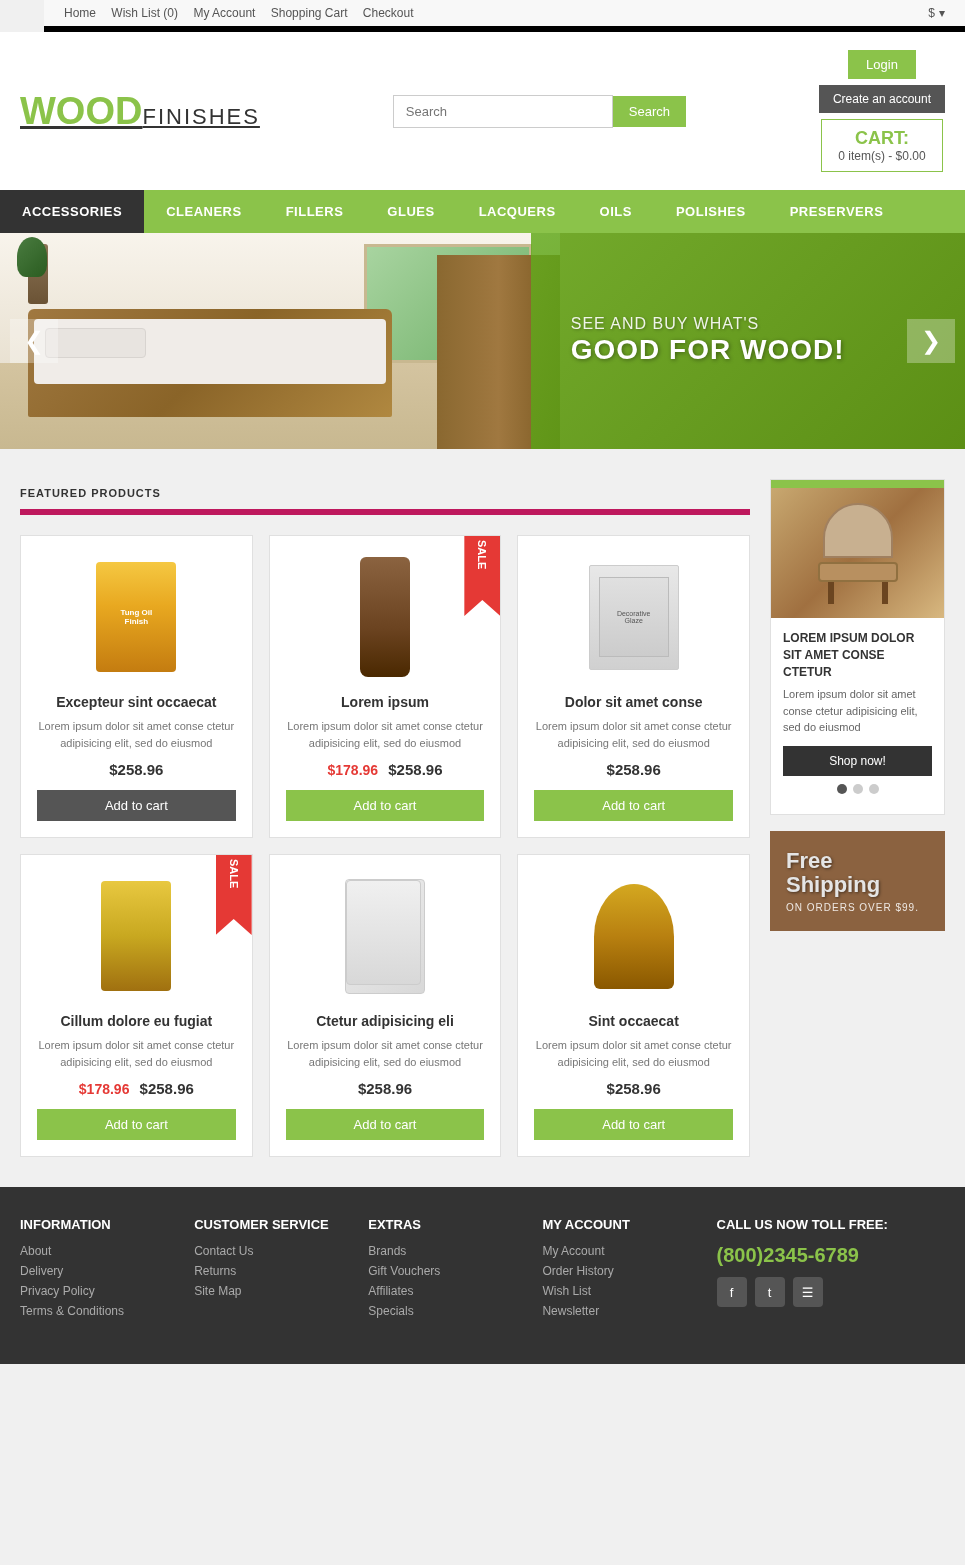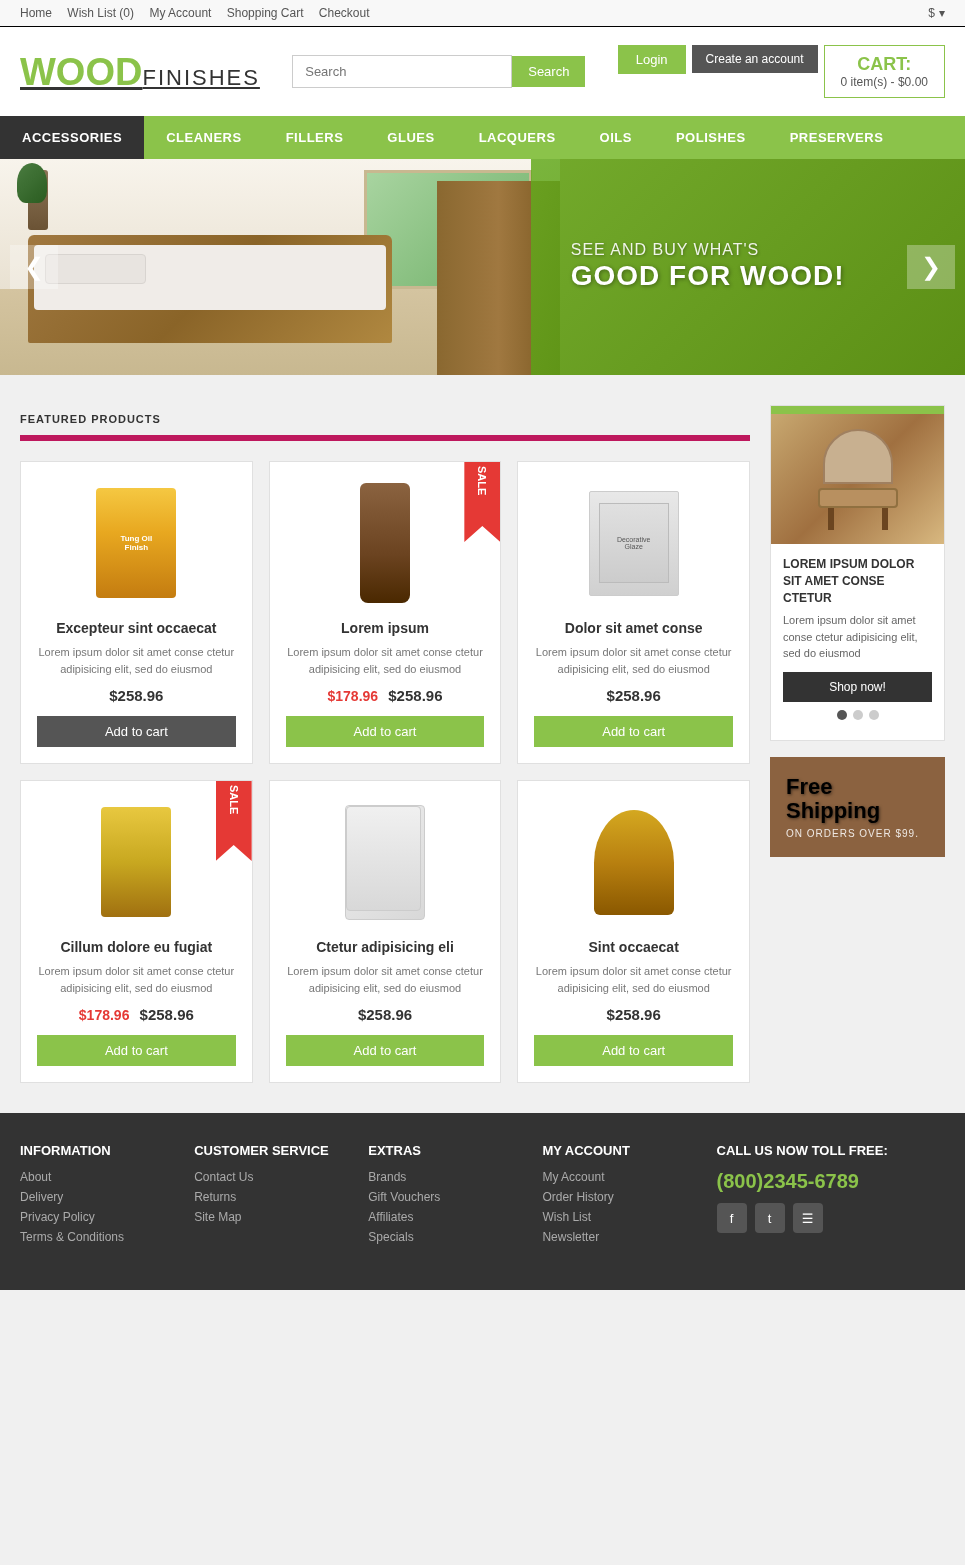--- a/index.html
+++ b/index.html
@@ -1,19 +1,19 @@
 <!DOCTYPE html>
 <html><head>
   <meta charset="utf-8">
   <style>
     * { margin: 0; padding: 0; box-sizing: border-box; }
     body { font-family: Arial, sans-serif; background: #f0f0f0; font-size: 13px; color: #333; width: 965px; }
 
     
-    .top-bar { background: #f8f8f8; border-bottom: 1px solid #000000; padding: 6px 20px; display: flex; justify-content: space-between; align-items: center; font-size: 12px; color: #555; }
+    .top-bar { background: #f8f8f8; border-bottom: 6px solid #000000; padding: 6px 20px; display: flex; justify-content: space-between; align-items: center; font-size: 12px; color: #555; margin-left: 44px; }
     .top-bar a { color: #555; text-decoration: none; margin-right: 12px; }
     .top-bar-right { display: flex; align-items: center; gap: 4px; }
 
     
     .header { background: #fff; padding: 18px 20px; display: flex; align-items: center; justify-content: space-between; }
     .logo { display: flex; align-items: baseline; text-decoration: underline; }
     .logo-wood { font-size: 38px; font-weight: 900; color: #8bc34a; line-height: 1; }
     .logo-finishes { font-size: 22px; font-weight: 400; color: #333; letter-spacing: 2px; }
     .header-search { display: flex; align-items: center; gap: 0; }
     .header-search input { border: 1px solid #ccc; padding: 8px 12px; font-size: 13px; width: 220px; outline: none; }
@@ -123,21 +123,21 @@
 
 <div class="header">
   <div class="logo">
     <span class="logo-wood">WOOD</span>
     <span class="logo-finishes">FINISHES</span>
   </div>
   <div class="header-search">
     <input type="text" placeholder="Search" style="">
     <button class="header-search" style="background:#8bc34a;color:#fff;border:none;padding:8px 16px;font-size:13px;cursor:pointer;">Search</button>
   </div>
-  <div style="display:flex;align-items:flex-start;gap:6px;">
+  <div style="display:flex;flex-direction:column;align-items:center;gap:6px;">
     <div style="display:flex;gap:0;">
       <button class="btn-login">Login</button>
     </div>
     <button class="btn-create">Create an account</button>
     <div class="cart-box">
       <div class="cart-title">CART:</div>
       <div class="cart-info">0 item(s) - $0.00</div>
     </div>
   </div>
 </div>
@@ -285,21 +285,21 @@
         <div class="sidebar-promo-desc">Lorem ipsum dolor sit amet conse ctetur adipisicing elit, sed do eiusmod</div>
         <button class="btn-shop-now">Shop now!</button>
         <div class="sidebar-dots">
           <div class="dot active"></div>
           <div class="dot"></div>
           <div class="dot"></div>
         </div>
       </div>
     </div>
     <div class="sidebar-shipping">
-      <div style="font-size:22px;font-weight:900;color:#000000;line-height:1.1;text-shadow:1px 1px 3px rgba(0,0,0,0.5);">Free<br>Shipping</div>
+      <div style="font-size:22px;font-weight:900;color:#e5e5e5;line-height:1.1;text-shadow:1px 1px 3px rgba(0,0,0,0.5);">Free<br>Shipping</div>
       <div class="shipping-sub">ON ORDERS OVER $99.</div>
     </div>
   </div>
 </div>
 
 <footer class="footer">
   <div class="footer-grid">
 
     <div class="footer-col">
       <h4>INFORMATION</h4>

